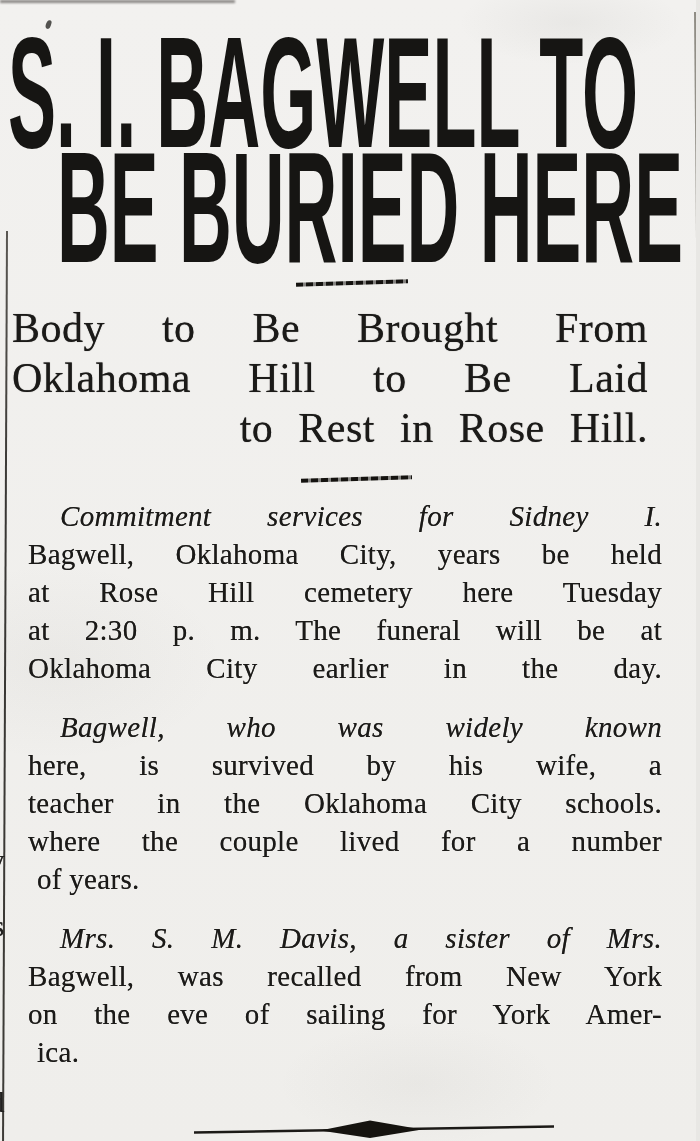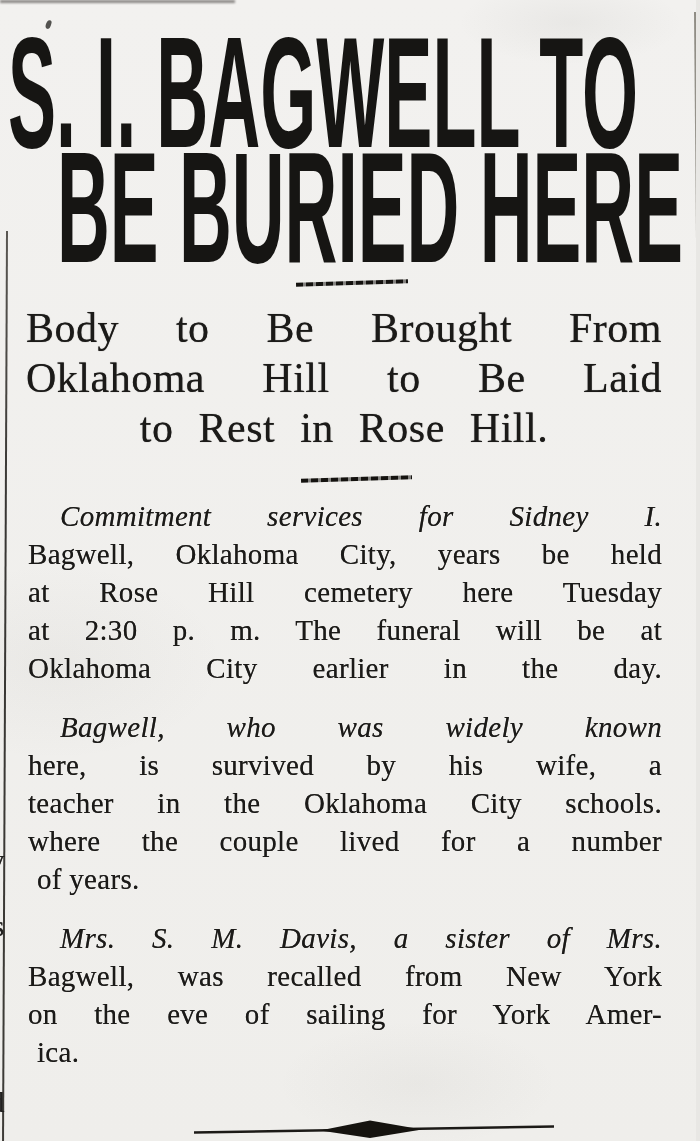--- a/index.html
+++ b/index.html
@@ -31,25 +31,25 @@
   .headline-svg { position:absolute; top:0; left:0; }
   .hl { fill:#161513; font-family:"Liberation Sans", sans-serif; font-weight:700; }
 
   
   .rule { position:absolute; background:repeating-linear-gradient(90deg,
       #14120f 0 7px, rgba(20,18,15,.5) 7px 10px); }
   .rule-1 { left:296px; top:281px; width:112px; height:4px; transform:rotate(-1.8deg); }
   .rule-2 { left:301px; top:477px; width:111px; height:3.5px; transform:rotate(-1.8deg); }
 
   
-  .subhead { position:absolute; left:26px; top:303px; width:636px;
+  .subhead { position:absolute; left:12px; top:303px; width:636px;
     font-size:42px; line-height:50px; letter-spacing:.5px;
     text-shadow:0 0 .7px rgba(25,24,22,.8); }
   .sh-line.j { text-align:justify; text-align-last:justify; }
-  .sh-line.c { text-align:center; word-spacing:14px; }
+  .sh-line.c { text-align:right; word-spacing:14px; }
 
   
   .body-col { position:absolute; left:28px; top:497px; width:634px;
     font-size:29px; line-height:38px; letter-spacing:.3px;
     text-shadow:0 0 .6px rgba(30,28,26,.75); }
   .para { margin:0 0 21px 0; }
   .bl { text-align:justify; text-align-last:justify; }
   .bl.first { text-indent:32px;font-style:italic; }
   .bl.short { text-align-last:left;margin-left:9px; }
 

